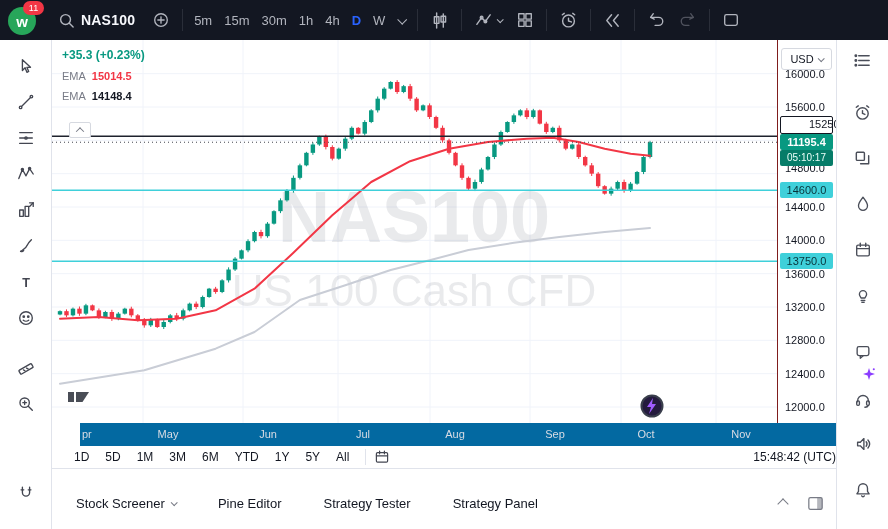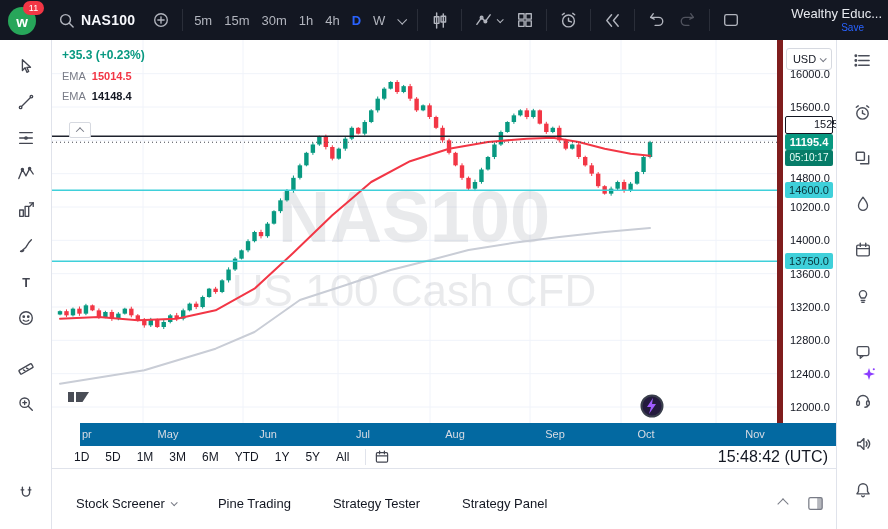--- a/index.html
+++ b/index.html
@@ -45,21 +45,21 @@
   .lg-row{margin-bottom:6px;}
   .lg-ema{color:#787b86;margin-right:6px;font-size:11px;}
   .lg-val{font-size:11px;font-weight:600;}
   .lg-val.red{color:#f23645;}
   .lg-val.dark{color:#131722;}
   .collapse-btn{position:absolute;left:17px;top:82px;width:20px;height:14px;background:#fff;border:1px solid #d6d9e0;
                 border-radius:2px;display:flex;align-items:center;justify-content:center;color:#787b86;cursor:pointer;z-index:3;}
   .collapse-btn .chev{width:5px;height:5px;transform:rotate(225deg) translate(-1px,-1px);}
 
   
-  .price-axis{position:absolute;left:777px;top:40px;width:59px;height:383px;background:#fff;border-left:6px solid #7f1d1d;
+  .price-axis{position:absolute;left:777px;top:40px;width:59px;height:383px;background:#fff;border-left:1px solid #7f1d1d;
               overflow:hidden;cursor:ns-resize;z-index:5;box-sizing:border-box;text-decoration:underline;}
   .usd-dd{position:absolute;top:8px;left:3px;right:4px;height:20px;border:1px solid #d6d9e0;border-radius:3px;background:#fff;
           display:flex;align-items:center;justify-content:center;gap:4px;font-size:11px;color:#131722;cursor:pointer;z-index:2;}
   .usd-dd .chev{color:#787b86;}
   #pa-labels{position:absolute;left:0;top:0;right:0;bottom:0;}
   .pa-plain{position:absolute;left:0;right:0;padding-left:7px;font-size:11px;color:#131722;height:14px;line-height:14px;}
   .pa-box{position:absolute;left:2px;right:3px;height:16px;line-height:16px;text-align:center;font-size:11px;border-radius:2px;z-index:2;}
   .pa-box.outlined{background:#fff;border:1px solid #131722;color:#131722;line-height:14px;padding-left:28px;}
   .pa-box.cyan{background:#3fd0da;color:#08333a;}
   .pa-box.last{background:#089981;color:#fff;font-weight:700;}
@@ -72,21 +72,21 @@
   .month{position:absolute;top:5px;transform:translateX(-50%);}
   .month.first{transform:none;}
   .gear{position:absolute;right:16px;top:3px;font-size:13px;color:#c3c7d0;cursor:pointer;}
 
   
   .ranges-row{position:absolute;left:52px;top:446px;width:784px;height:23px;background:#fff;border-bottom:1px solid #e0e3eb;
               display:flex;align-items:center;padding-left:14px;box-sizing:border-box;z-index:5;}
   .rg-btn{padding:0 8px;font-size:12px;color:#131722;height:24px;line-height:24px;border-radius:4px;cursor:pointer;flex:0 0 auto;}
   .v-sep{width:1px;height:16px;background:#e0e3eb;margin:0 8px;}
   .cal-btn{color:#434651;cursor:pointer;display:flex;align-items:center;}
-  .clock{margin-left:auto;margin-right:8px;font-size:16px;color:#131722;cursor:pointer;}
+  .clock{margin-left:auto;font-size:12px;color:#131722;cursor:pointer;}
 
   .tabs-row{position:absolute;left:52px;top:478px;width:784px;height:51px;background:#fff;display:flex;align-items:center;
             padding-left:24px;box-sizing:border-box;z-index:5;}
   .tab{display:flex;align-items:center;gap:6px;font-size:13px;color:#131722;margin-right:42px;cursor:pointer;white-space:nowrap;}
   .tab .chev{color:#787b86;}
   .tabs-right{margin-left:auto;display:flex;align-items:center;gap:20px;margin-right:12px;color:#787b86;}
   .tabs-right .chev{width:7px;height:7px;}
 
   
   .right-sidebar{position:absolute;right:0;top:40px;width:52px;bottom:0;background:#fff;border-left:1px solid #e0e3eb;z-index:6;box-sizing:border-box;}
@@ -207,24 +207,20 @@
     </div>
     <div class="tb-sep"></div>
     <div class="tb-btn">
       <span class="icon">
         <svg width="18" height="18" viewBox="0 0 20 20">
             <rect x="3" y="4" width="14" height="12" rx="2"></rect>
           </svg>
       </span>
     </div>
 
-    <div class="account">
-      <span class="acct-name">Wealthy Educ...</span>
-      <span class="acct-save">Save</span>
-    </div>
   </div>
 
   <div class="left-toolbar">
     <div class="lt-btn">
         <span class="icon">
       <svg width="18" height="18" viewBox="0 0 20 20">
             <path d="M6 3 L6 15 L9 12 L11 17 L13 16 L11 11.5 L15 11.5 Z"></path>
           </svg>
         </span>
       </div>
@@ -563,22 +559,22 @@
   </div>
 
   <div class="price-axis">
     <div class="usd-dd">
       <span>USD</span>
       <span class="chev small"></span>
     </div>
     <div id="pa-labels">
         <div class="pa-plain" style="top: 26.7px;">16000.0</div>
         <div class="pa-plain" style="top: 60px;">15600.0</div>
-        <div class="pa-plain" style="top: 131px;">14800.0</div>
-        <div class="pa-plain" style="top: 160px;">10200.0</div>
+        <div class="pa-plain" style="top: 121px;">14800.0</div>
+        <div class="pa-plain" style="top: 160px;">14400.0</div>
         <div class="pa-plain" style="top: 193.3px;">14000.0</div>
         <div class="pa-plain" style="top: 226.7px;">13600.0</div>
         <div class="pa-plain" style="top: 260px;">13200.0</div>
         <div class="pa-plain" style="top: 293.3px;">12800.0</div>
         <div class="pa-plain" style="top: 326.7px;">12400.0</div>
         <div class="pa-plain" style="top: 360px;">12000.0</div>
         <div class="pa-box outlined" style="top: 76.2px;">15250.0</div>
         <div class="pa-box cyan" style="top: 142.3px;">14600.0</div>
         <div class="pa-box cyan" style="top: 213.2px;">13750.0</div>
         <div class="pa-box last" style="top: 94.2px;">11195.4</div>
@@ -588,21 +584,21 @@
 
   <div class="time-axis">
     <div id="month-labels">
         <span class="month first" style="left: 2px;">pr</span>
         <span class="month" style="left: 88px;">May</span>
         <span class="month" style="left: 188px;">Jun</span>
         <span class="month" style="left: 283px;">Jul</span>
         <span class="month" style="left: 375px;">Aug</span>
         <span class="month" style="left: 475px;">Sep</span>
         <span class="month" style="left: 566px;">Oct</span>
-        <span class="month" style="left: 675px;">Nov</span>
+        <span class="month" style="left: 661px;">Nov</span>
       </div>
     <span class="gear">⚙</span>
   </div>
 
   <div class="ranges-row">
     <div class="rg-btn">1D</div>
     <div class="rg-btn">5D</div>
     <div class="rg-btn">1M</div>
     <div class="rg-btn">3M</div>
     <div class="rg-btn">6M</div>
@@ -623,21 +619,21 @@
       </div>
     <div class="clock">15:48:42 (UTC)</div>
   </div>
 
   <div class="tabs-row">
     <div class="tab">
       <span>Stock Screener</span>
       <span class="chev small"></span>
     </div>
     <div class="tab">
-        <span>Pine Trading</span>
+        <span>Pine Editor</span>
       </div>
     <div class="tab">
         <span>Strategy Tester</span>
       </div>
     <div class="tab">
         <span>Strategy Panel</span>
       </div>
     <div class="tabs-right">
       <span class="chev up"></span>
       <span class="icon">

